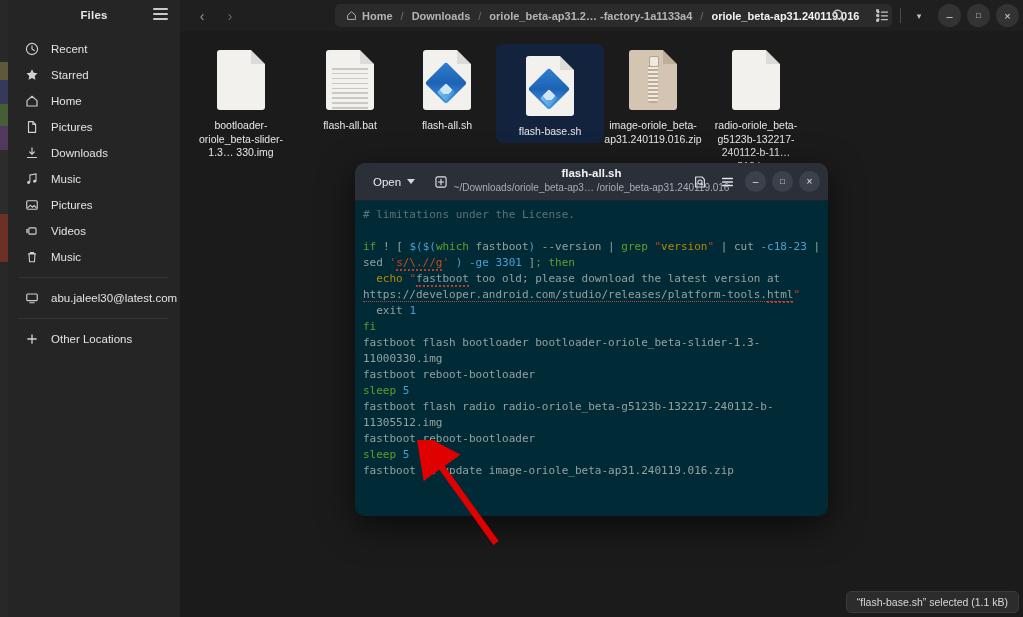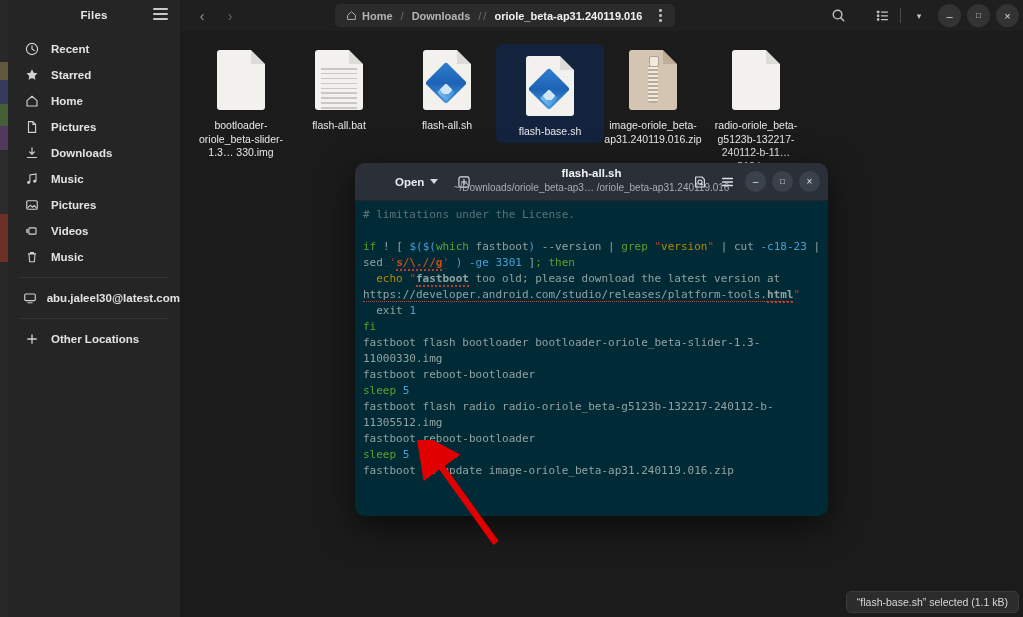--- a/index.html
+++ b/index.html
@@ -30,21 +30,21 @@
   
   .sidebar{position:absolute;left:0;top:0;width:172px;height:617px;background:#252525;text-align:center;}
   .sb-head{height:30px;display:flex;align-items:center;justify-content:center;position:relative;}
   .sb-title{font-size:11.5px;font-weight:bold;color:#e6e6e6;letter-spacing:.2px;}
   .sb-burger{position:absolute;right:12px;top:8px;width:15px;height:13px;cursor:pointer;}
   .sb-burger i{display:block;height:1.6px;background:#c9c9c9;margin-bottom:3.4px;border-radius:1px;}
   .sb-list{margin-top:6px;}
   .sb-item{display:flex;align-items:center;height:26px;padding-left:14px;cursor:pointer;}
   .sb-ico{width:20px;height:16px;margin-right:9px;display:flex;align-items:center;justify-content:center;color:#d2d2d2;}
   .sb-ico svg{display:block;}
-  .sb-lab{font-size:11.5px;color:#e3e3e3;white-space:nowrap;font-weight:bold;}
+  .sb-lab{font-size:11.5px;color:#e3e3e3;white-space:nowrap;}
   .sb-sep{height:1px;background:#333;margin:7px 12px 7px 10px;}
 
   
   .hdr{position:absolute;left:172px;top:0;right:0;height:31px;background:#1f1f1f;display:flex;align-items:center;}
   .nav-btn{width:28px;height:24px;display:flex;align-items:center;justify-content:center;color:#9a9a9a;cursor:pointer;font-size:14px;}
   .nav-btn.dim{color:#6a6a6a;}
   .crumbs{position:absolute;left:155px;top:4px;height:23px;background:#2b2b2b;border-radius:5px;display:flex;align-items:center;padding:0 4px;}
   .crumb{display:flex;align-items:center;font-size:11px;color:#b4b4b4;font-weight:bold;padding:0 7px;height:19px;border-radius:4px;cursor:pointer;white-space:nowrap;}
   .crumb.cur{color:#f2f2f2;}
   .crumb-sep{color:#6f6f6f;font-size:11px;padding:0 1px;}
@@ -87,40 +87,40 @@
   
   .statusbar{position:absolute;right:4px;bottom:4px;background:#2c2c2c;border-radius:5px;
      padding:4px 10px;font-size:10.5px;color:#d8d8d8;border:1px solid #3a3a3a;}
 
   
   .ed{position:absolute;left:355px;top:163px;width:473px;height:353px;border-radius:10px;
       box-shadow:0 10px 34px rgba(0,0,0,.62);overflow:hidden;}
   .ed-hdr{height:37px;background:#2b3038;display:flex;align-items:center;position:relative;
       border-bottom:1px solid #20242b;}
   .open-btn{margin-left:10px;height:24px;display:flex;align-items:center;gap:6px;padding:0 8px;border-radius:5px;cursor:pointer;}
-  .open-lab{font-size:11.5px;color:#e8eaed;font-weight:bold;margin-left:22px;}
+  .open-lab{font-size:11.5px;color:#e8eaed;font-weight:normal;}
   .caret{width:0;height:0;border-left:4px solid transparent;border-right:4px solid transparent;border-top:5px solid #d5d8dc;}
   .plus-btn{width:24px;height:22px;margin-left:6px;display:flex;align-items:center;justify-content:center;cursor:pointer;border-radius:5px;}
   .ed-titles{position:absolute;left:0;right:0;top:3px;text-align:center;pointer-events:none;}
   .ed-t1{font-size:11.5px;font-weight:bold;color:#f1f2f4;line-height:15px;}
   .ed-t2{font-size:10px;color:#a7adb6;line-height:13px;}
   .ed-right{position:absolute;right:8px;top:7px;display:flex;align-items:center;gap:3px;}
   .ed-ico{width:24px;height:23px;display:flex;align-items:center;justify-content:center;color:#dfe2e6;cursor:pointer;border-radius:5px;}
   .ed-wc{width:21px;height:21px;border-radius:50%;background:#3b414a;display:flex;align-items:center;justify-content:center;color:#e3e6ea;font-size:10px;cursor:pointer;margin-left:3px;}
 
   .ed-body{position:relative;height:316px;background:#002b36;padding:6px 6px 0 6px;box-sizing:border-box;}
   .code{font-family:"DejaVu Sans Mono","Liberation Mono",monospace;font-size:11px;line-height:16px;color:#93a1a1;white-space:pre-wrap;padding-left:2px;}
   .c-com{color:#5a7377;}
   .c-key{color:#5aa02c;}
   .c-num{color:#4a9fd4;}
   .c-q{color:#c0392b;}
   .c-fn{color:#b58900;}
   .c-op{color:#93a1a1;}
   .c-lnk{border-bottom:1px dotted #b04a3a;}
-  .c-spell{border-bottom:2px dotted #c0392b;font-weight:bold;}
+  .c-spell{border-bottom:2px dotted #c0392b;}
   .c-var{color:#cb4b16;}
 
   
   .tip{position:absolute;left:71px;top:0px;width:258px;background:#191c20;border-radius:5px;
       padding:6px 9px;box-sizing:border-box;box-shadow:0 3px 10px rgba(0,0,0,.5);z-index:5;}
   .tip-txt{font-size:10.5px;color:#f0f1f3;line-height:14.5px;word-break:break-all;}
 
   
   .arrow{position:absolute;left:400px;top:440px;width:120px;height:110px;pointer-events:none;z-index:20;}
 </style>
@@ -269,20 +269,21 @@
           <span class="home-ico">
             <svg width="11" height="11" viewBox="0 0 16 16">
                 <path d="M2.3 7.6L8 2.6l5.7 5v6.1H2.3z" fill="none" stroke="#b4b4b4" stroke-width="1.4" stroke-linejoin="round"></path>
               </svg>
           </span>
           <span>Home</span>
         </div>
         <span class="crumb-sep">/</span>
         <div class="crumb">Downloads</div>
         <span class="crumb-sep">/</span>
+        <div class="crumb">oriole_beta-ap31.2… -factory-1a1133a4</div>
         <span class="crumb-sep">/</span>
         <div class="crumb cur">oriole_beta-ap31.240119.016</div>
         <div class="kebab">
             <span></span>
             <span></span>
             <span></span>
           </div>
       </div>
 
       <div class="hdr-right">
@@ -316,21 +317,21 @@
       <div class="fitem" style="left:7px;top:7px;">
         <div class="ficon">
           <div class="pg">
               <div class="body"></div>
               <div class="fold"></div>
             </div>
         </div>
         <div class="fname">bootloader-oriole_beta-slider-1.3… 330.img</div>
       </div>
 
-      <div class="fitem" style="left:105px;top:7px;text-align:center;">
+      <div class="fitem" style="left:116px;top:7px;text-align:center;">
         <div class="ficon">
           <div class="pg">
               <div class="body"></div>
               <div class="fold"></div>
             <div class="lines">
                 <i></i>
                 <i></i>
                 <i></i>
                 <i></i>
                 <i></i>

